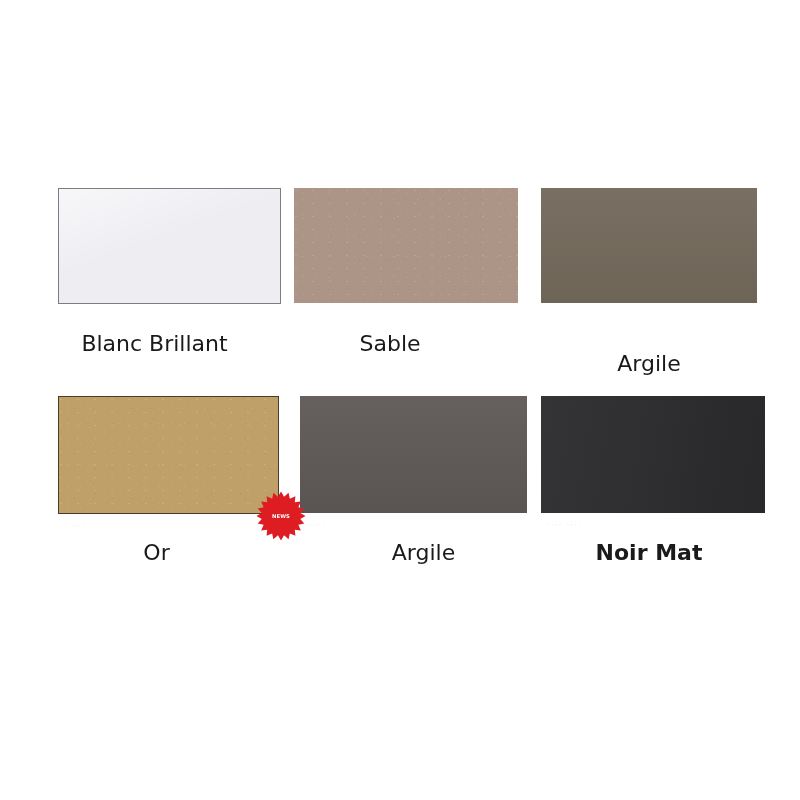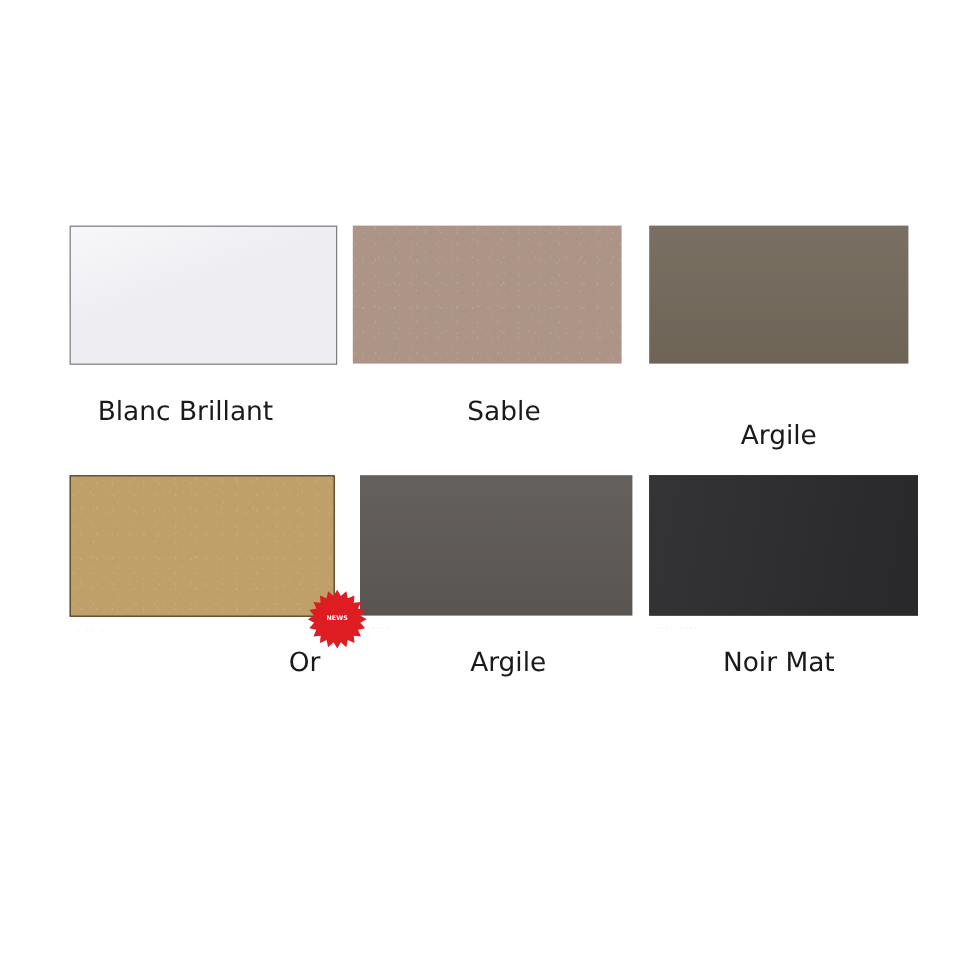--- a/index.html
+++ b/index.html
@@ -101,42 +101,42 @@
 
 <div id="swatch-grid">
     <div class="swatch-cell" style="left: 0px; top: 0px;">
       <div class="swatch-chip" title="Blanc Brillant" style="left: 58px; top: 188px; width: 223px; height: 116px; background: linear-gradient(160deg, rgba(255, 255, 255, 0.55) 0%, rgba(255, 255, 255, 0) 45%), linear-gradient(rgb(238, 237, 242), rgb(238, 237, 242)) rgb(238, 237, 242); border: 1px solid rgb(124, 124, 131);"></div>
       <div class="swatch-label" style="left: 43px; top: 334px; width: 223px;">Blanc Brillant</div>
     </div>
     <div class="swatch-cell" style="left: 0px; top: 0px;">
       <div class="swatch-chip" title="Sable" style="left: 294px; top: 188px; width: 224px; height: 115px; background: rgb(172, 149, 134);">
         <div class="chip-texture"></div>
       </div>
-      <div class="swatch-label" style="left: 308px; top: 334px; width: 224px;">Sable</div>
+      <div class="swatch-label" style="left: 278px; top: 334px; width: 224px;">Sable</div>
     </div>
     <div class="swatch-cell" style="left: 0px; top: 0px;">
       <div class="swatch-chip" title="Argile" style="left: 541px; top: 188px; width: 216px; height: 115px; background: linear-gradient(rgba(255, 255, 255, 0.05), rgba(0, 0, 0, 0.04)) rgb(114, 104, 90);"></div>
       <div class="swatch-label" style="left: 541px; top: 334px; width: 216px; margin-top: 20px;">Argile</div>
     </div>
     <div class="swatch-cell" style="left: 0px; top: 0px;">
       <div class="swatch-chip" title="Or" style="left: 58px; top: 396px; width: 221px; height: 118px; background: rgb(191, 160, 105); border: 1px solid rgb(74, 60, 39);">
         <div class="chip-texture"></div>
       </div>
       <div class="chip-ghost-text" style="left: 64px; top: 521px;">· ·· ·</div>
-      <div class="swatch-label" style="left: 46px; top: 543px; width: 221px; text-align: right;">Or</div>
+      <div class="swatch-label" style="left: 46px; top: 543px; width: 221px;">Or</div>
     </div>
     <div class="swatch-cell" style="left: 0px; top: 0px;">
       <div class="swatch-chip" title="Ardoise" style="left: 300px; top: 396px; width: 227px; height: 117px; background: linear-gradient(rgba(255, 255, 255, 0.05), rgba(0, 0, 0, 0.04)) rgb(93, 88, 86);"></div>
       <div class="chip-ghost-text" style="left: 306px; top: 520px;">·····</div>
       <div class="swatch-label" style="left: 310px; top: 543px; width: 227px;">Argile</div>
     </div>
     <div class="swatch-cell" style="left: 0px; top: 0px;">
       <div class="swatch-chip" title="Noir Mat" style="left: 541px; top: 396px; width: 224px; height: 117px; background: linear-gradient(100deg, rgb(52, 52, 54) 0%, rgb(49, 49, 51) 28%, rgb(46, 46, 48) 52%, rgb(43, 43, 45) 74%, rgb(41, 41, 43) 100%) rgb(47, 47, 49);"></div>
       <div class="chip-ghost-text" style="left: 547px; top: 520px;">···· ····</div>
-      <div class="swatch-label" style="left: 537px; top: 543px; width: 224px;">Noir Mat</div>
+      <div class="swatch-label" style="left: 537px; top: 543px; width: 224px; font-weight: bold;">Noir Mat</div>
     </div>
     <div id="news-badge" style="left: 256px; top: 491px; width: 50px; height: 50px;">
       <svg viewBox="0 0 100 100" width="50" height="50">
         <polygon points="50.00,1.00 56.10,11.48 65.14,3.40 67.71,15.25 78.80,10.36 77.58,22.42 89.64,21.20 84.75,32.29 96.60,34.86 88.52,43.90 99.00,50.00 88.52,56.10 96.60,65.14 84.75,67.71 89.64,78.80 77.58,77.58 78.80,89.64 67.71,84.75 65.14,96.60 56.10,88.52 50.00,99.00 43.90,88.52 34.86,96.60 32.29,84.75 21.20,89.64 22.42,77.58 10.36,78.80 15.25,67.71 3.40,65.14 11.48,56.10 1.00,50.00 11.48,43.90 3.40,34.86 15.25,32.29 10.36,21.20 22.42,22.42 21.20,10.36 32.29,15.25 34.86,3.40 43.90,11.48" fill="#dd1d21"></polygon>
         <text class="badge-text" x="50" y="50" text-anchor="middle" dominant-baseline="central" font-size="21" font-weight="bold" fill="#ffffff">NEWS</text>
       </svg>
     </div>
   </div>
 
 </body></html>

